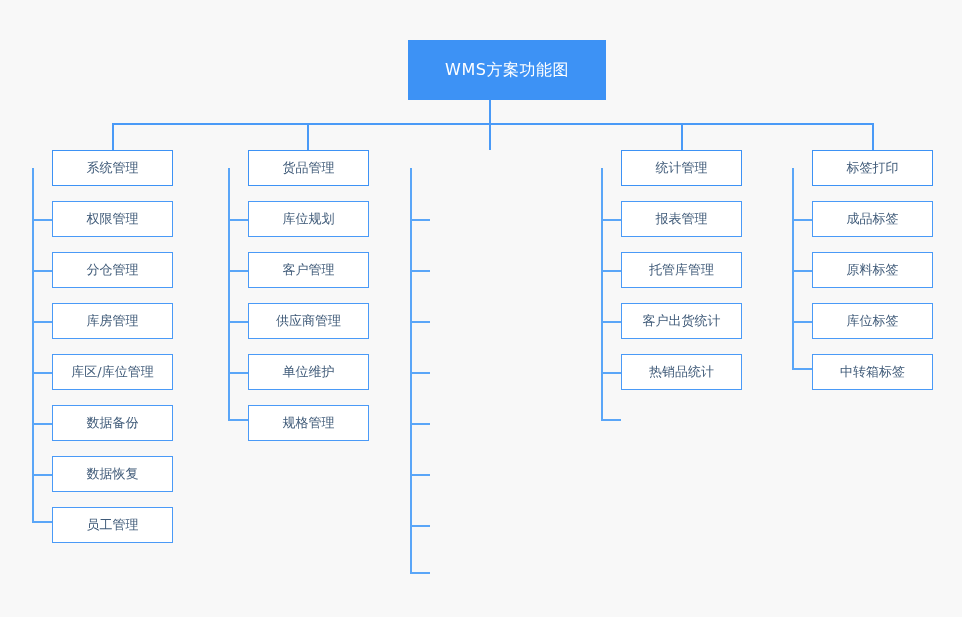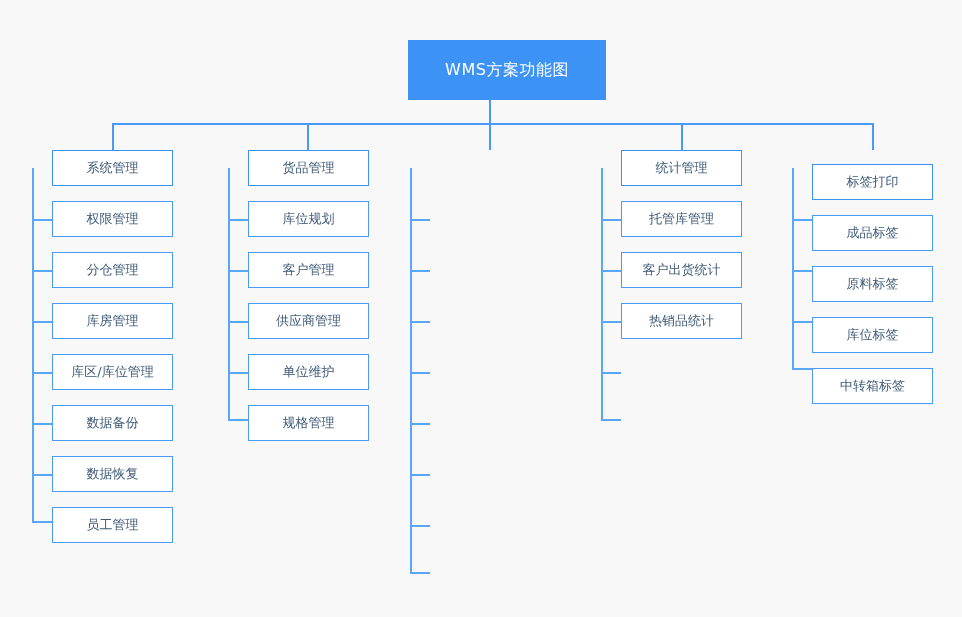--- a/index.html
+++ b/index.html
@@ -149,26 +149,27 @@
     <div class="node">库位规划</div>
     <div class="node">客户管理</div>
     <div class="node">供应商管理</div>
     <div class="node">单位维护</div>
     <div class="node">规格管理</div>
   </div>
 
 
   <div class="column" style="left:621px;">
     <div class="node head">统计管理</div>
+    <div class="node">报表管理</div>
     <div class="node">托管库管理</div>
     <div class="node">客户出货统计</div>
     <div class="node">热销品统计</div>
   </div>
 
-  <div class="column" style="left:812px;margin-top:14px;">
+  <div class="column" style="left:812px;">
     <div class="node head">标签打印</div>
     <div class="node">成品标签</div>
     <div class="node">原料标签</div>
     <div class="node">库位标签</div>
     <div class="node">中转箱标签</div>
   </div>
 
 </div>
 
 </body></html>

